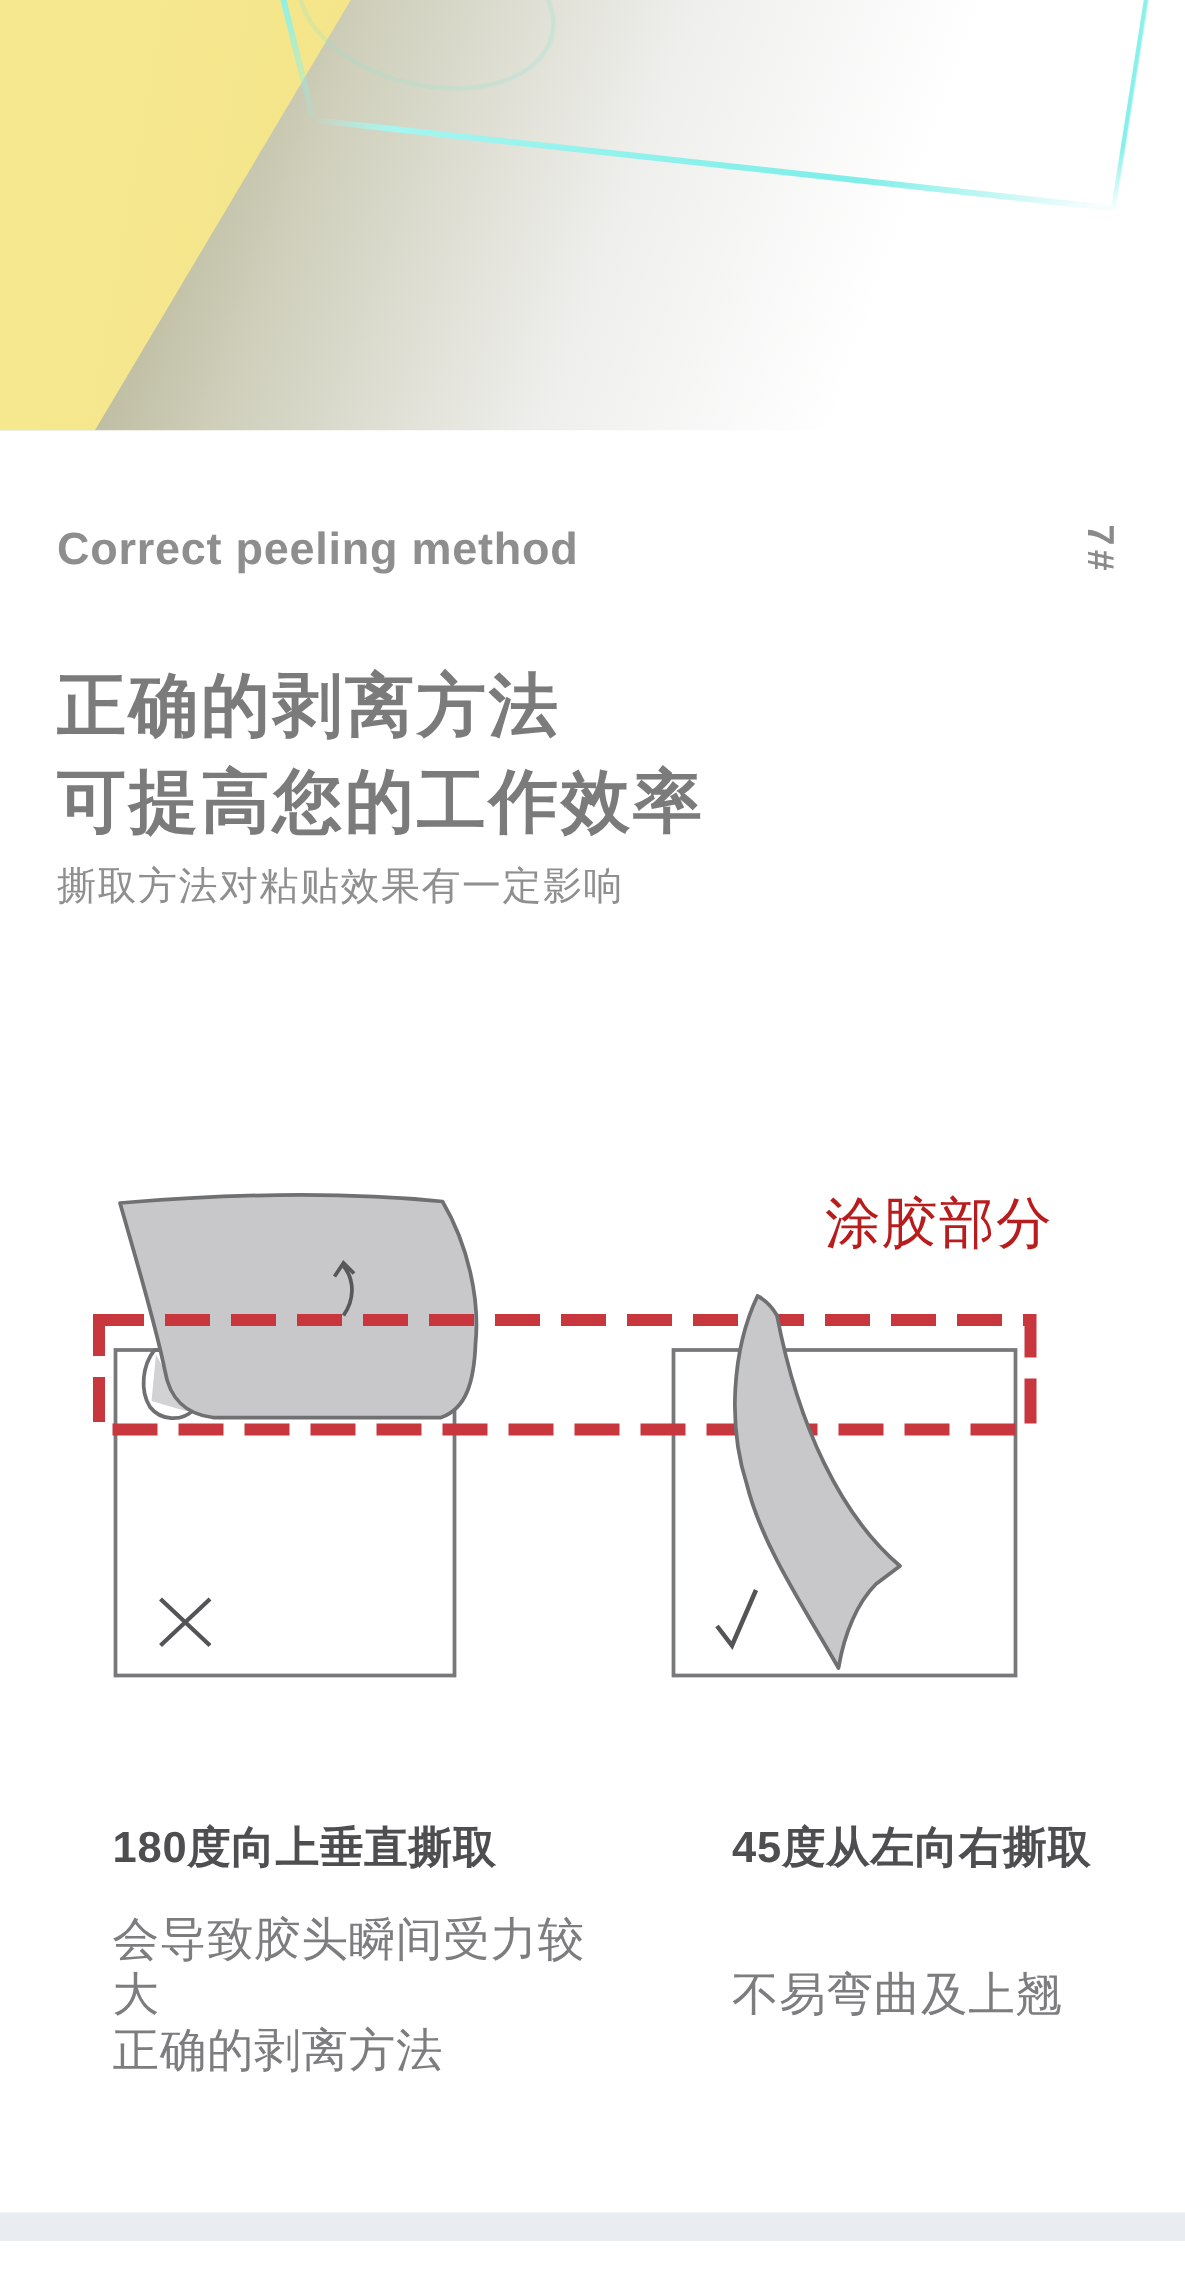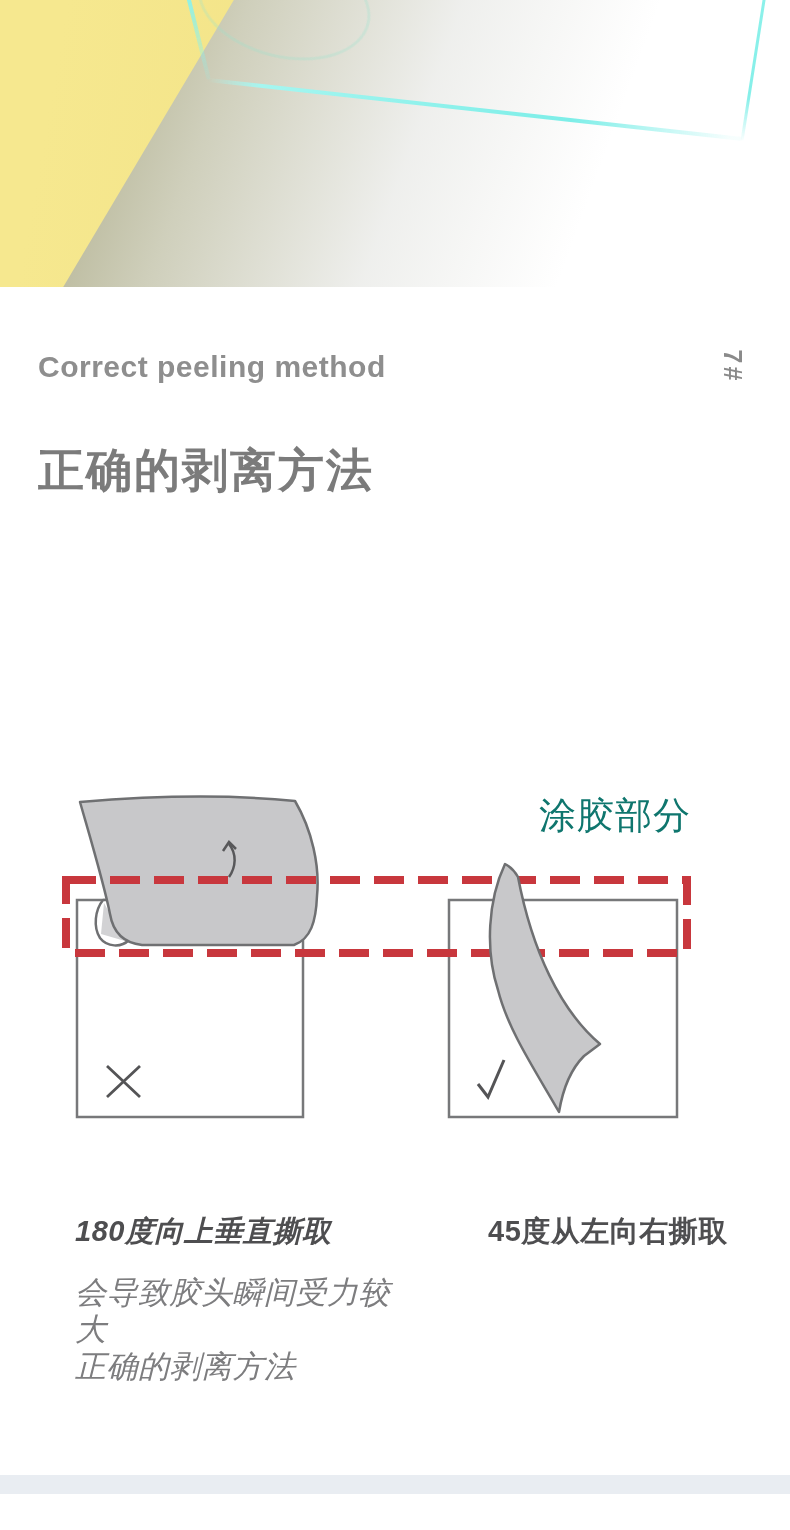--- a/index.html
+++ b/index.html
@@ -28,25 +28,25 @@
   
   .en-sub{position:absolute;left:38px;top:350px;font-size:30px;font-weight:700;color:#8e8e8e;letter-spacing:.5px;}
   .page-tag{position:absolute;left:716px;top:352px;width:44px;height:44px;}
   .page-tag span{display:inline-block;transform:rotate(90deg);transform-origin:center;
         font-size:25px;font-weight:600;color:#8a8a8a;letter-spacing:3px;}
   .cn-title{position:absolute;left:38px;top:442px;font-size:46px;line-height:64px;font-weight:700;
         color:#7b7b7b;letter-spacing:2px;font-family:Liberation Mono, monospace;}
   .cn-desc{position:absolute;left:38px;top:572px;font-size:26px;line-height:37px;color:#8f8f8f;letter-spacing:1px;}
 
   
-  .glue-label{position:absolute;left:539px;top:791px;font-size:37px;color:#0f766e;letter-spacing:1px;z-index:6;}
+  .glue-label{position:absolute;left:550px;top:791px;font-size:37px;color:#b91c1c;letter-spacing:1px;z-index:6;}
   .diagram-svg{position:absolute;left:40px;top:780px;width:680px;height:360px;z-index:4;}
 
   .caption{position:absolute;width:340px;}
-  .caption.left{left:75px;top:1212px;font-style:italic;}
+  .caption.left{left:75px;top:1212px;}
   .caption.right{left:448px;top:1212px;margin-left:40px;}
   .caption h3{margin:0;font-size:29px;font-weight:700;color:#4e4e50;letter-spacing:.5px;}
   .caption p{margin:22px 0 0 0;font-size:31px;line-height:37px;color:#7d7d7f;letter-spacing:.5px;}
 
   .footer-band{position:absolute;left:0;top:1475px;width:790px;height:55px;background:#e9edf2;}
 </style>
 </head>
 <body>
 
 <div class="canvas">
@@ -59,22 +59,24 @@
     <div class="cyan-line cyan-long"></div>
     <div class="cyan-line cyan-right"></div>
   </div>
 
   <div class="en-sub">Correct peeling method</div>
   <div class="page-tag">
     <span>7#</span>
   </div>
   <div class="cn-title">
     <div>正确的剥离方法</div>
+    <div>可提高您的工作效率</div>
   </div>
   <div class="cn-desc">
+    <div>撕取方法对粘贴效果有一定影响</div>
   </div>
 
   <div class="glue-label">涂胶部分</div>
 
   <svg class="diagram-svg" viewBox="0 0 680 360">
 
     <rect x="37" y="120" width="226" height="217" fill="#ffffff" stroke="#77787a" stroke-width="2.5"></rect>
 
     <path d="M 63 120 C 55 130 53 147 60 158 C 67 167 81 168 89 160 C 94 154 95 146 92 137 L 88 120 Z" fill="#ffffff" stroke="#6f7072" stroke-width="2.5" stroke-linejoin="round"></path>
     <path d="M 64 123 L 61 154 L 85 161 Z" fill="#d2d2d4"></path>
@@ -106,18 +108,19 @@
     <h3>180度向上垂直撕取</h3>
     <p>
       <span>会导致胶头瞬间受力较大</span><br>
       <span>正确的剥离方法</span>
     </p>
   </div>
   <div class="caption right">
     <h3>45度从左向右撕取</h3>
     <p>
       <br>
+      <span>不易弯曲及上翘</span>
     </p>
   </div>
 
   <div class="footer-band"></div>
 
 </div>
 
 </body></html>

